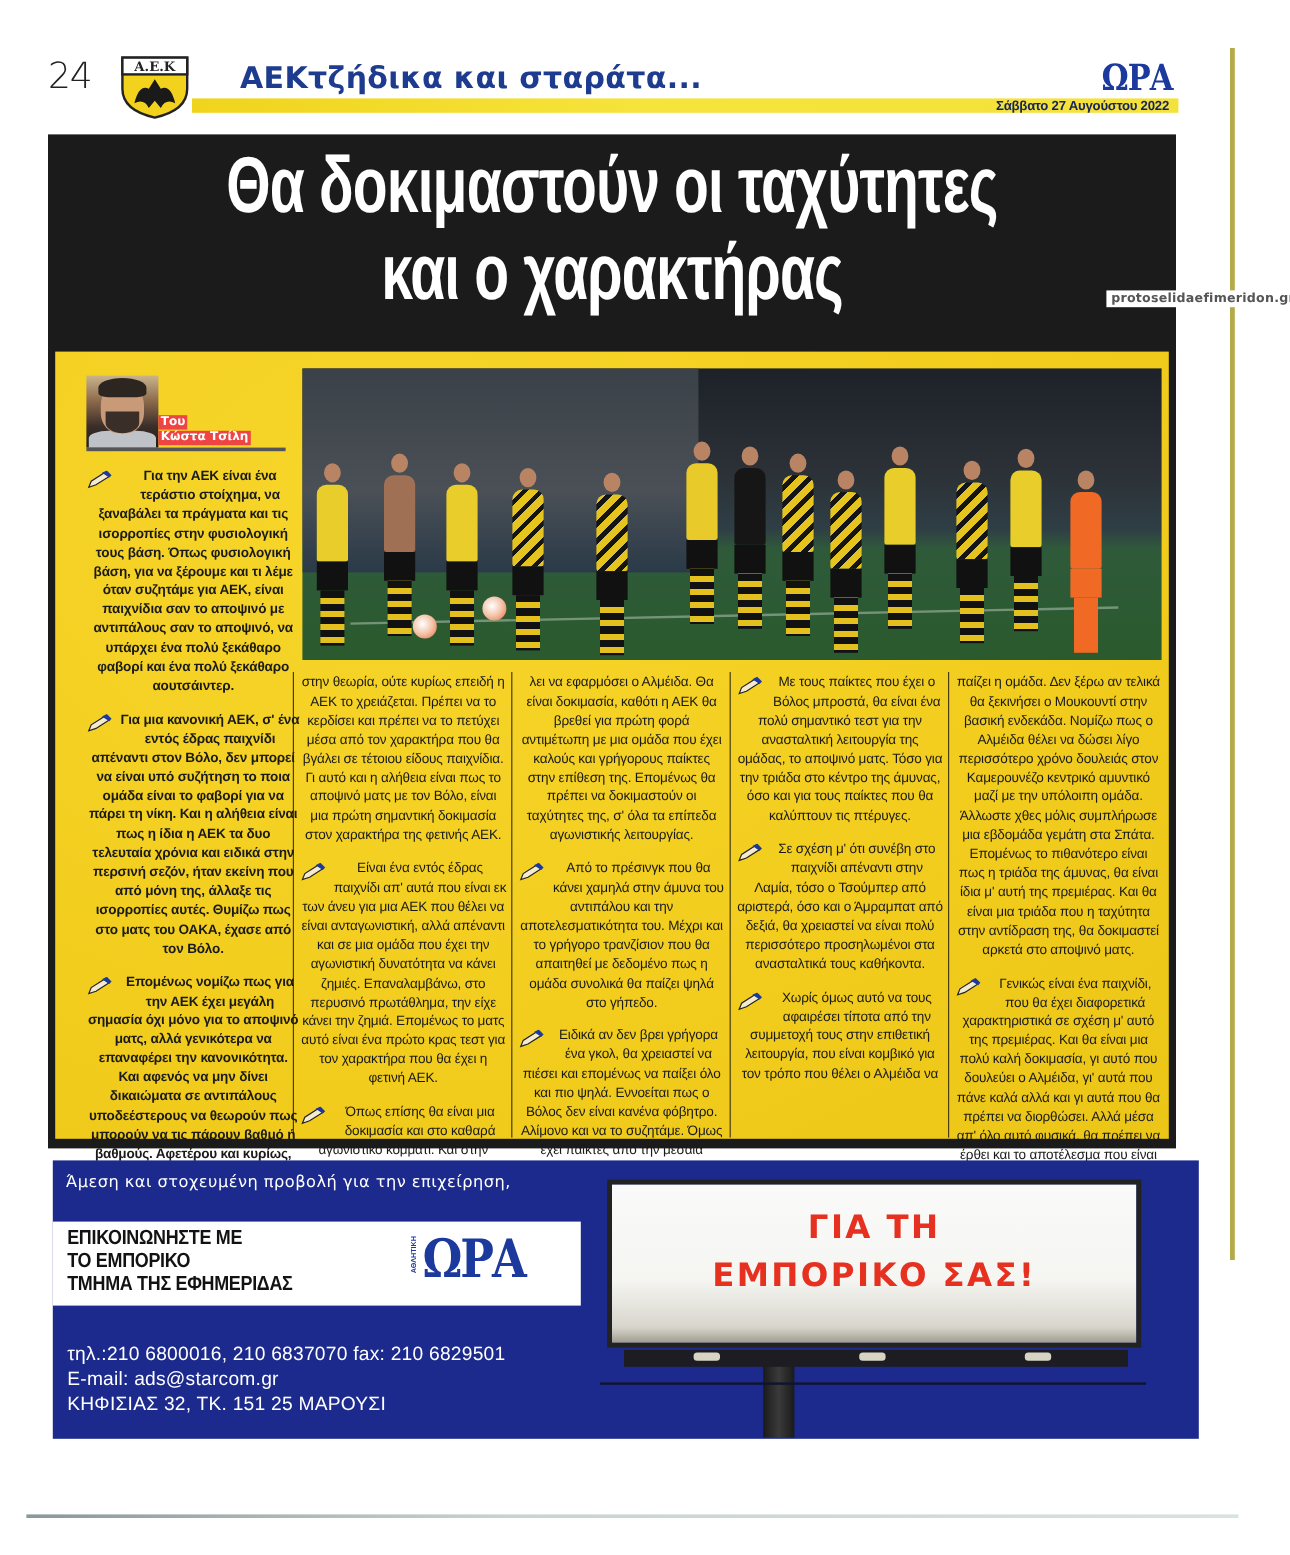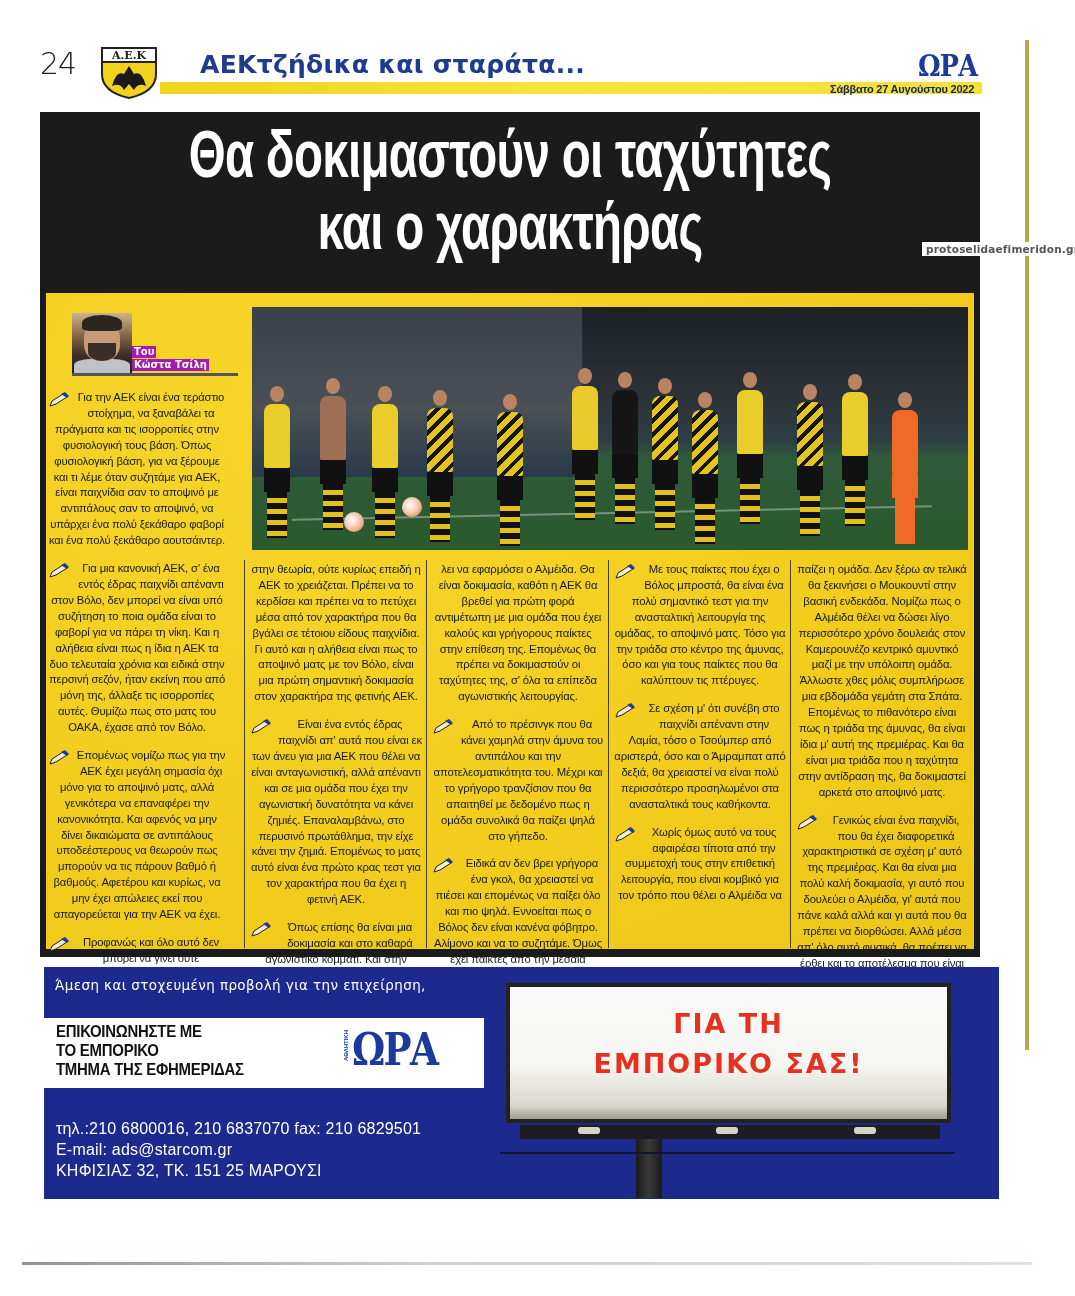--- a/index.html
+++ b/index.html
@@ -25,21 +25,21 @@
   
   .article { position: absolute; left: 46px; top: 293px; width: 928px; height: 656px; background: radial-gradient(ellipse at 30% 20%, #f7d62a 0%, #f2cd1e 60%, #ecc617 100%); }
 
   
   .author-photo { position: absolute; left: 72px; top: 313px; width: 60px; height: 60px; background: linear-gradient(180deg, #c9b48c 0%, #8c6a4c 35%, #3c2e28 70%, #1e1e1e 100%); overflow: hidden; }
   .author-photo .face { position: absolute; left: 12px; top: 6px; width: 36px; height: 42px; border-radius: 45% 45% 40% 40%; background: #c99a78; }
   .author-photo .hair { position: absolute; left: 10px; top: 2px; width: 40px; height: 16px; border-radius: 50% 50% 20% 20%; background: #2d2520; }
   .author-photo .beard { position: absolute; left: 16px; top: 30px; width: 28px; height: 18px; border-radius: 0 0 50% 50%; background: #3a2e28; }
   .author-photo .body { position: absolute; left: 2px; top: 46px; width: 56px; height: 20px; border-radius: 30% 30% 0 0; background: #bfc3c8; }
   .author-label { position: absolute; left: 132px; top: 346px; font-family: "DejaVu Sans", sans-serif; font-size: 10px; line-height: 12px; font-weight: bold; color: #fff; }
-  .author-label span { display: block; background: #a21caf; padding: 0 2px; margin-bottom: 1px; width: fit-content; }
+  .author-label span { display: block; background: #ef4444; padding: 0 2px; margin-bottom: 1px; width: fit-content; }
   .author-rule { position: absolute; left: 72px; top: 373px; width: 166px; height: 3px; background: #555; }
 
   
   .photo { position: absolute; left: 252px; top: 307px; width: 716px; height: 243px; background: linear-gradient(180deg, #1d2228 0%, #2b3136 35%, #2f3e45 55%, #2f5a3a 62%, #2a5a2d 100%); overflow: hidden; }
   .photo .stand { position: absolute; left: 0; top: 0; width: 330px; height: 170px; background: linear-gradient(180deg, #3b4148 0%, #4a5056 60%, #2a3a48 100%); }
   .photo .pitch-line { position: absolute; left: 40px; top: 205px; width: 640px; height: 2px; background: rgba(255,255,255,0.35); transform: rotate(-1.2deg); }
   .player { position: absolute; bottom: 12px; width: 26px; }
   .player .shirt { width: 26px; height: 64px; border-radius: 8px 8px 2px 2px; background: repeating-linear-gradient(135deg, #e6c420 0 6px, #151515 6px 10px); }
   .player .head { width: 14px; height: 16px; margin: 0 auto 2px; border-radius: 50%; background: #b98463; }
   .player .shorts { width: 26px; height: 24px; background: #111; }
@@ -195,21 +195,21 @@
     </div>
   <div class="ball" style="left:92px; top:205px;"></div>
   <div class="ball" style="left:150px; top:190px;"></div>
 </div>
 
 <div class="col-div" style="left:244px; top:560px; height:388px;"></div>
 <div class="col-div" style="left:426px; top:560px; height:388px;"></div>
 <div class="col-div" style="left:608px; top:560px; height:388px;"></div>
 <div class="col-div" style="left:790px; top:560px; height:388px;"></div>
 
-<div class="col" style="left:48px; top:390px; width:178px;">
+<div class="col" style="left:72px; top:390px; width:178px;font-weight:bold;">
   <p><svg class="pen" viewBox="0 0 22 16">
         <path d="M2 14 L4 9 L15 2 L19 5 L8 12 Z" fill="#f4ead0" stroke="#222" stroke-width="1"></path>
         <path d="M13 2 L17 0 L21 4 L19 6 Z" fill="#1c3a9e"></path>
       </svg><span>Για την ΑΕΚ είναι ένα τεράστιο στοίχημα, να ξαναβάλει τα πράγματα και τις ισορροπίες στην φυσιολογική τους βάση. Όπως φυσιολογική βάση, για να ξέρουμε και τι λέμε όταν συζητάμε για ΑΕΚ, είναι παιχνίδια σαν το αποψινό με αντιπάλους σαν το αποψινό, να υπάρχει ένα πολύ ξεκάθαρο φαβορί και ένα πολύ ξεκάθαρο αουτσάιντερ.</span></p>
   <p><svg class="pen" viewBox="0 0 22 16">
         <path d="M2 14 L4 9 L15 2 L19 5 L8 12 Z" fill="#f4ead0" stroke="#222" stroke-width="1"></path>
         <path d="M13 2 L17 0 L21 4 L19 6 Z" fill="#1c3a9e"></path>
       </svg><span>Για μια κανονική ΑΕΚ, σ' ένα εντός έδρας παιχνίδι απέναντι στον Βόλο, δεν μπορεί να είναι υπό συζήτηση το ποια ομάδα είναι το φαβορί για να πάρει τη νίκη. Και η αλήθεια είναι πως η ίδια η ΑΕΚ τα δυο τελευταία χρόνια και ειδικά στην περσινή σεζόν, ήταν εκείνη που από μόνη της, άλλαξε τις ισορροπίες αυτές. Θυμίζω πως στο ματς του ΟΑΚΑ, έχασε από τον Βόλο.</span></p>
   <p><svg class="pen" viewBox="0 0 22 16">
         <path d="M2 14 L4 9 L15 2 L19 5 L8 12 Z" fill="#f4ead0" stroke="#222" stroke-width="1"></path>

